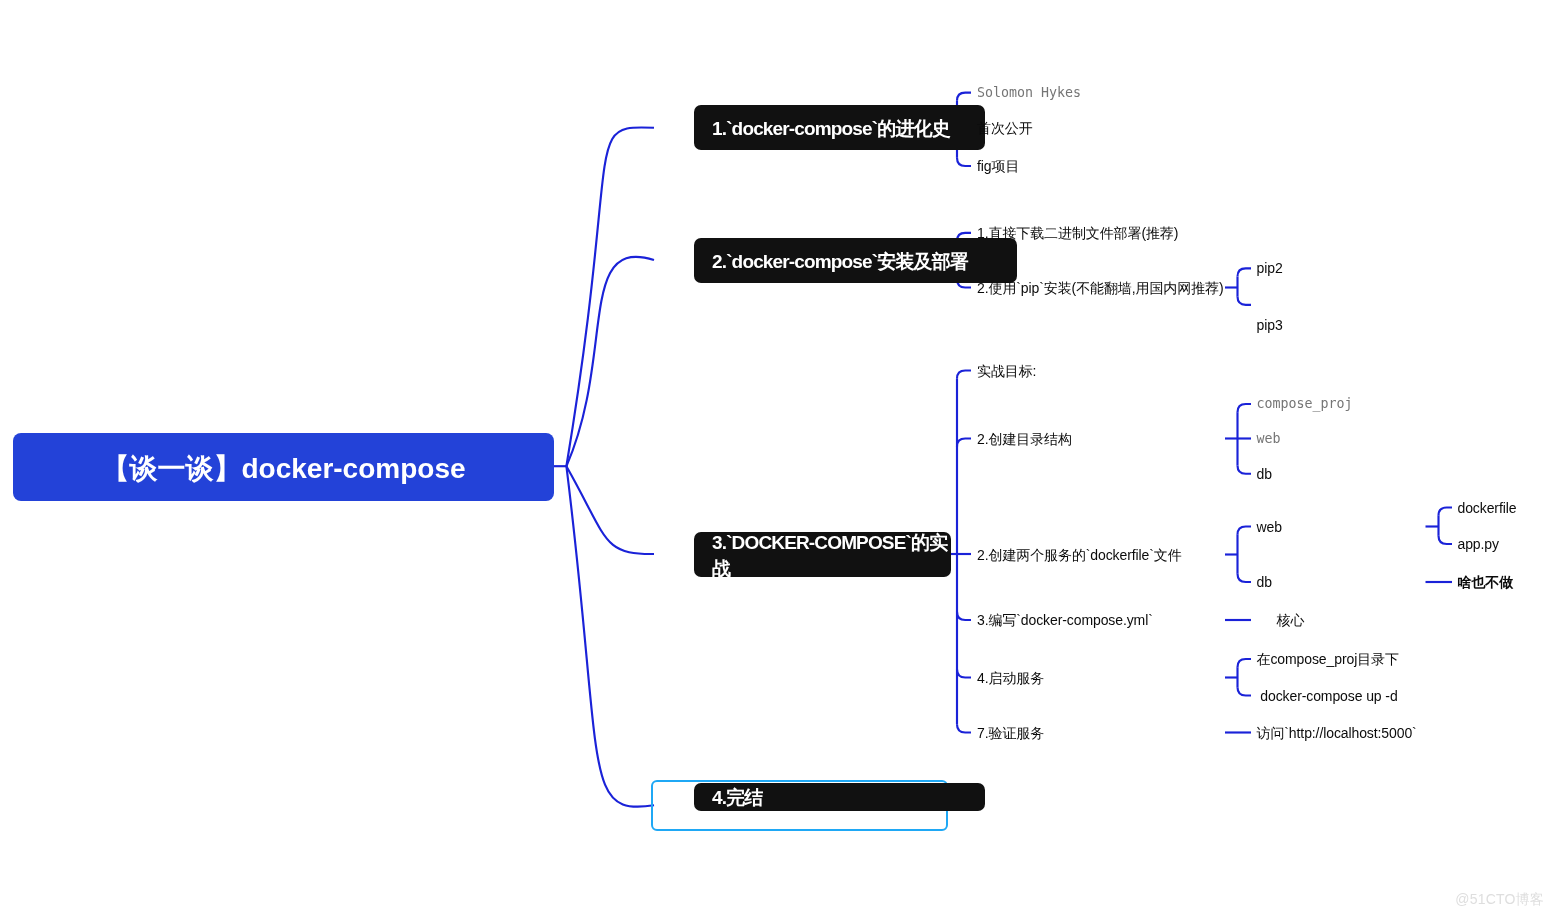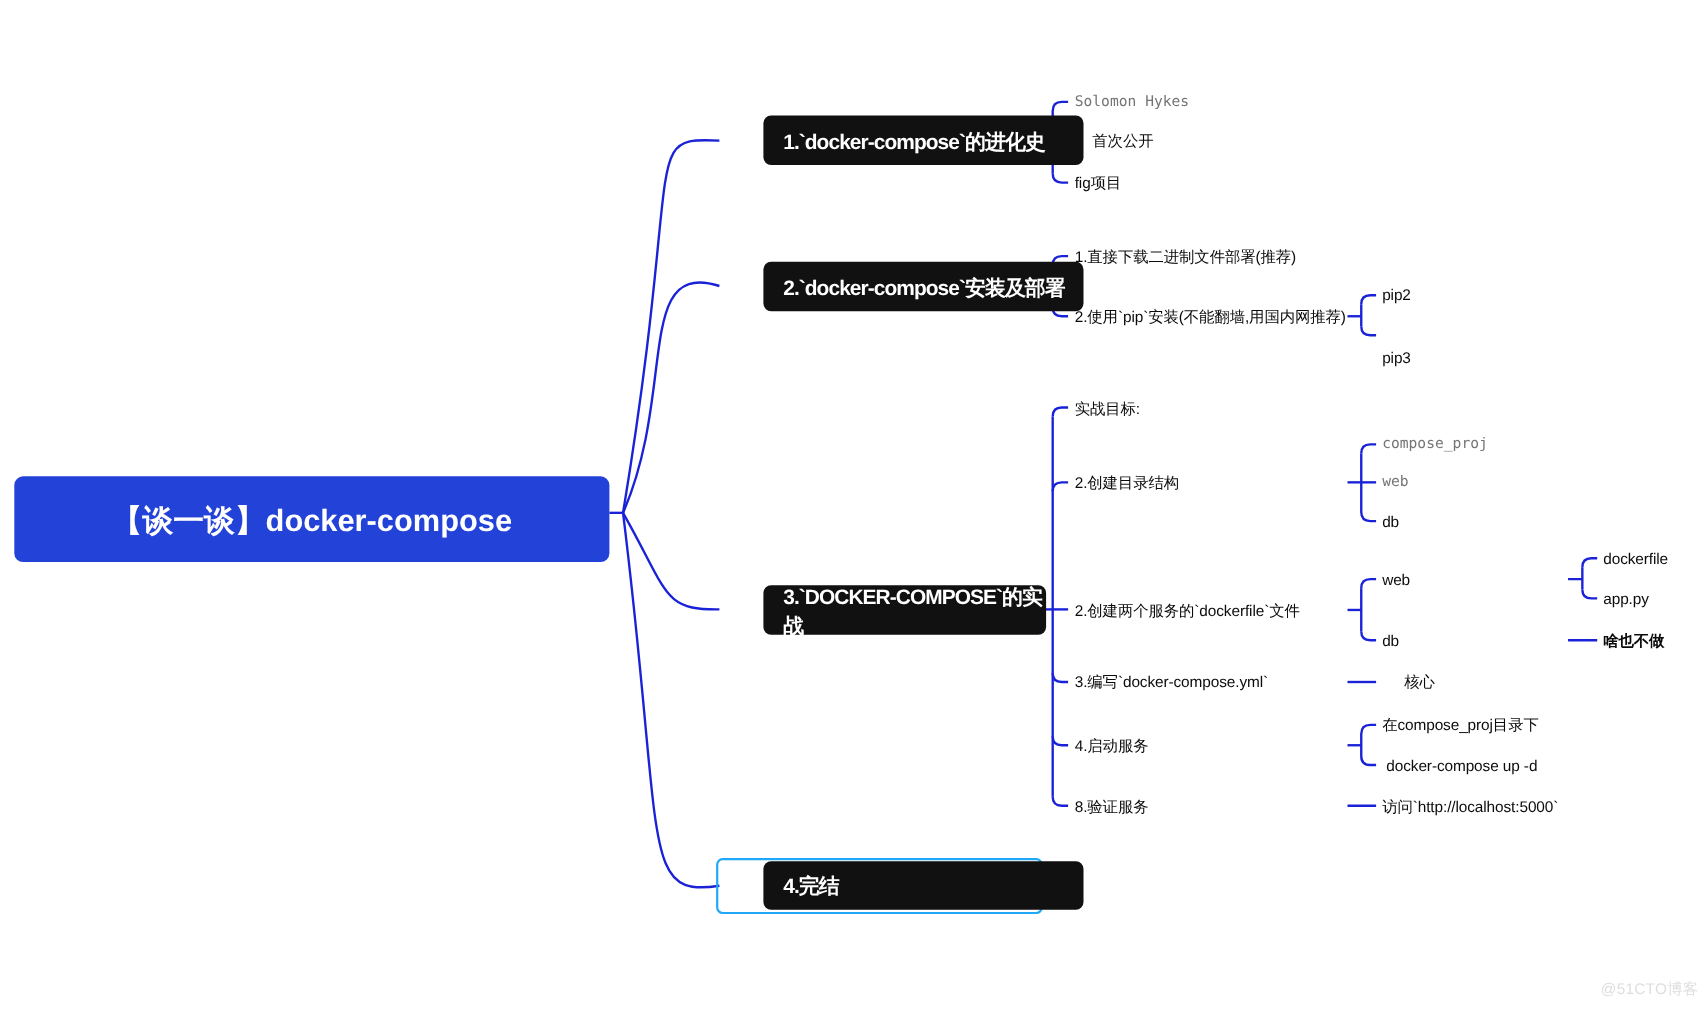--- a/index.html
+++ b/index.html
@@ -82,42 +82,42 @@
       <path d="M 1438.5 535.8 Q 1438.5 544 1446.7 544 L 1452 544" fill="none" stroke="#1a22d8" stroke-width="2.15" stroke-linecap="butt"></path>
       <path d="M 1425.5 582 L 1452 582" fill="none" stroke="#1a22d8" stroke-width="2.15" stroke-linecap="butt"></path>
       <path d="M 1225 620 L 1251 620" fill="none" stroke="#1a22d8" stroke-width="2.15" stroke-linecap="butt"></path>
       <path d="M 1225 677.5 L 1237.5 677.5" fill="none" stroke="#1a22d8" stroke-width="2.15" stroke-linecap="butt"></path>
       <path d="M 1237.5 667.2 L 1237.5 687.3" fill="none" stroke="#1a22d8" stroke-width="2.15" stroke-linecap="butt"></path>
       <path d="M 1237.5 667.2 Q 1237.5 659 1245.7 659 L 1251 659" fill="none" stroke="#1a22d8" stroke-width="2.15" stroke-linecap="butt"></path>
       <path d="M 1237.5 687.3 Q 1237.5 695.5 1245.7 695.5 L 1251 695.5" fill="none" stroke="#1a22d8" stroke-width="2.15" stroke-linecap="butt"></path>
       <path d="M 1225 732.5 L 1251 732.5" fill="none" stroke="#1a22d8" stroke-width="2.15" stroke-linecap="butt"></path>
     </svg>
 
-  <div class="node root-node" style="left: 13px; top: 433px; width: 541px; height: 78px;">
+  <div class="node root-node" style="left: 13px; top: 433px; width: 541px; height: 68px;">
     <span>【谈一谈】docker-compose</span>
   </div>
 
   <div id="topics">
       <div class="node topic-node" style="left: 654px; width: 291px; height: 45px; top: 105.3px;">
         <span>1.`docker-compose`的进化史</span>
       </div>
-      <div class="node topic-node" style="left: 654px; width: 291px; height: 45px; top: 237.5px;">
+      <div class="node topic-node" style="left: 654px; width: 323px; height: 45px; top: 237.5px;">
         <span>2.`docker-compose`安装及部署</span>
       </div>
       <div class="node topic-node" style="left: 654px; width: 257px; height: 45px; top: 531.5px;">
         <span>3.`DOCKER-COMPOSE`的实战</span>
       </div>
       <div class="sel-ring" style="left: 651px; top: 779.7px; width: 297px; height: 51px;"></div>
-      <div class="node topic-node" style="left: 654px; width: 291px; height: 44px; top: 782.7px;">
+      <div class="node topic-node" style="left: 654px; width: 291px; height: 28px; top: 782.7px;">
         <span>4.完结</span>
       </div>
     </div>
   <div id="leaves">
       <div class="leaf code" style="left: 977px; top: 92.6px;">Solomon Hykes</div>
-      <div class="leaf" style="left: 977px; top: 128px; margin-left: 16px;">首次公开</div>
+      <div class="leaf" style="left: 977px; top: 128px;">首次公开</div>
       <div class="leaf" style="left: 977px; top: 166px;">fig项目</div>
       <div class="leaf" style="left: 977px; top: 232.8px;">1.直接下载二进制文件部署(推荐)</div>
       <div class="leaf" style="left: 977px; top: 287.5px;">2.使用`pip`安装(不能翻墙,用国内网推荐)</div>
       <div class="leaf" style="left: 1256.5px; top: 268.4px;">pip2</div>
       <div class="leaf" style="left: 1256.5px; top: 304.8px; margin-top: 20px;">pip3</div>
       <div class="leaf" style="left: 977px; top: 370.5px;">实战目标:</div>
       <div class="leaf" style="left: 977px; top: 438.5px;">2.创建目录结构</div>
       <div class="leaf code" style="left: 1256.5px; top: 404px; text-align: center;">compose_proj</div>
       <div class="leaf code" style="left: 1256.5px; top: 438.5px;">web</div>
       <div class="leaf" style="left: 1256.5px; top: 473.7px;">db</div>
@@ -125,18 +125,18 @@
       <div class="leaf" style="left: 1256.5px; top: 526.5px;">web</div>
       <div class="leaf" style="left: 1457.5px; top: 507.5px;">dockerfile</div>
       <div class="leaf" style="left: 1457.5px; top: 544px;">app.py</div>
       <div class="leaf" style="left: 1256.5px; top: 582px;">db</div>
       <div class="leaf" style="left: 1457.5px; top: 582px; font-weight: bold;">啥也不做</div>
       <div class="leaf" style="left: 977px; top: 620px;">3.编写`docker-compose.yml`</div>
       <div class="leaf" style="left: 1256.5px; top: 620px; margin-left: 20px;">核心</div>
       <div class="leaf" style="left: 977px; top: 677.5px;">4.启动服务</div>
       <div class="leaf" style="left: 1256.5px; top: 659px;">在compose_proj目录下</div>
       <div class="leaf" style="left: 1256.5px; top: 695.5px;"> docker-compose up -d</div>
-      <div class="leaf" style="left: 977px; top: 732.5px;">8.验证服务</div>
+      <div class="leaf" style="left: 977px; top: 732.5px;">7.验证服务</div>
       <div class="leaf" style="left: 1256.5px; top: 732.5px;">访问`http://localhost:5000`</div>
     </div>
 
   <div class="wm">@51CTO博客</div>
 </div>
 
 </body></html>

